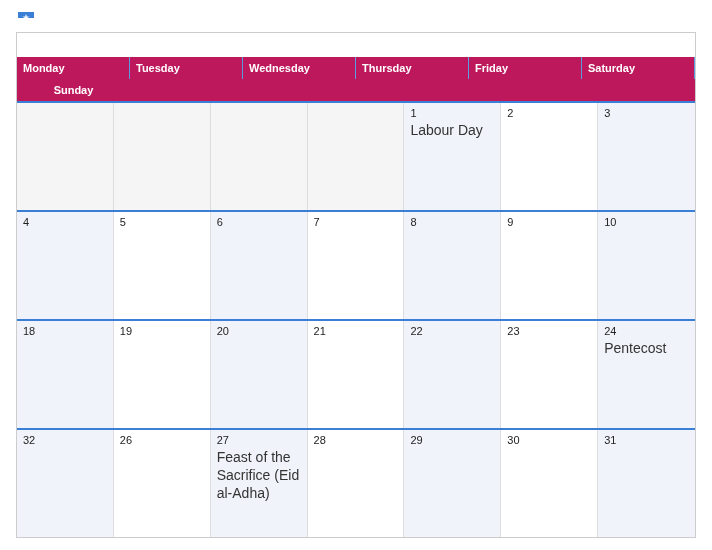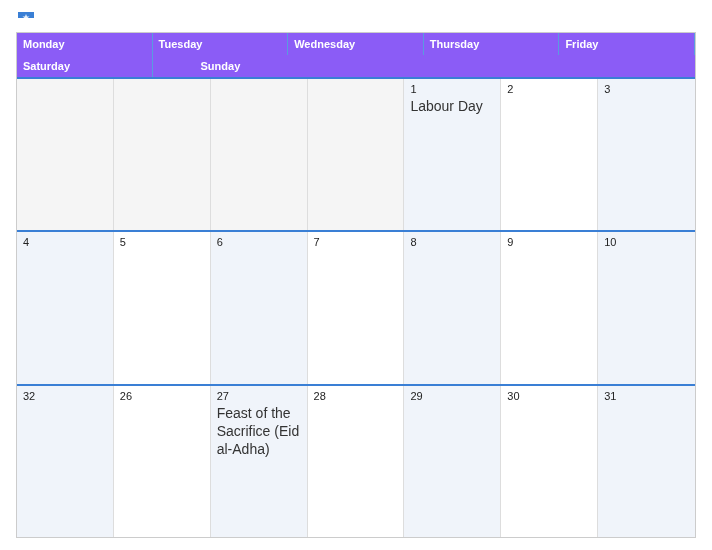--- a/index.html
+++ b/index.html
@@ -60,22 +60,23 @@
       min-width: 80px;
     }
     .calendar {
       flex: 1;
       display: flex;
       flex-direction: column;
       border: 1px solid #ccc;
     }
     .cal-header-row {
       display: grid;
-      grid-template-columns: repeat(5, 1fr);
-      background: #8b5cf6;
+      grid-template-columns: repeat(6, 1fr);
+      background: #be185d;
+      margin-top: 24px;
     }
     .cal-header-cell {
       color: #fff;
       font-size: 11px;
       font-weight: bold;
       padding: 5px 6px;
       border-right: 1px solid #5a9ae0;
     }
     .cal-header-cell:last-child {
       border-right: none;
@@ -193,20 +194,44 @@
           </div>
           <div class="cal-cell">
             <div class="day-num">9</div>
           </div>
           <div class="cal-cell alt-bg">
             <div class="day-num">10</div>
           </div>
         </div>
         <div class="cal-week">
           <div class="cal-cell alt-bg">
+            <div class="day-num">18</div>
+          </div>
+          <div class="cal-cell">
+            <div class="day-num">19</div>
+          </div>
+          <div class="cal-cell alt-bg">
+            <div class="day-num">20</div>
+          </div>
+          <div class="cal-cell">
+            <div class="day-num">21</div>
+          </div>
+          <div class="cal-cell alt-bg">
+            <div class="day-num">22</div>
+          </div>
+          <div class="cal-cell">
+            <div class="day-num">23</div>
+          </div>
+          <div class="cal-cell alt-bg">
+            <div class="day-num">24</div>
+            <div class="event-label">Pentecost</div>
+          </div>
+        </div>
+        <div class="cal-week">
+          <div class="cal-cell alt-bg">
             <div class="day-num">32</div>
           </div>
           <div class="cal-cell">
             <div class="day-num">26</div>
           </div>
           <div class="cal-cell alt-bg">
             <div class="day-num">27</div>
             <div class="event-label">Feast of the Sacrifice (Eid al-Adha)</div>
           </div>
           <div class="cal-cell">

